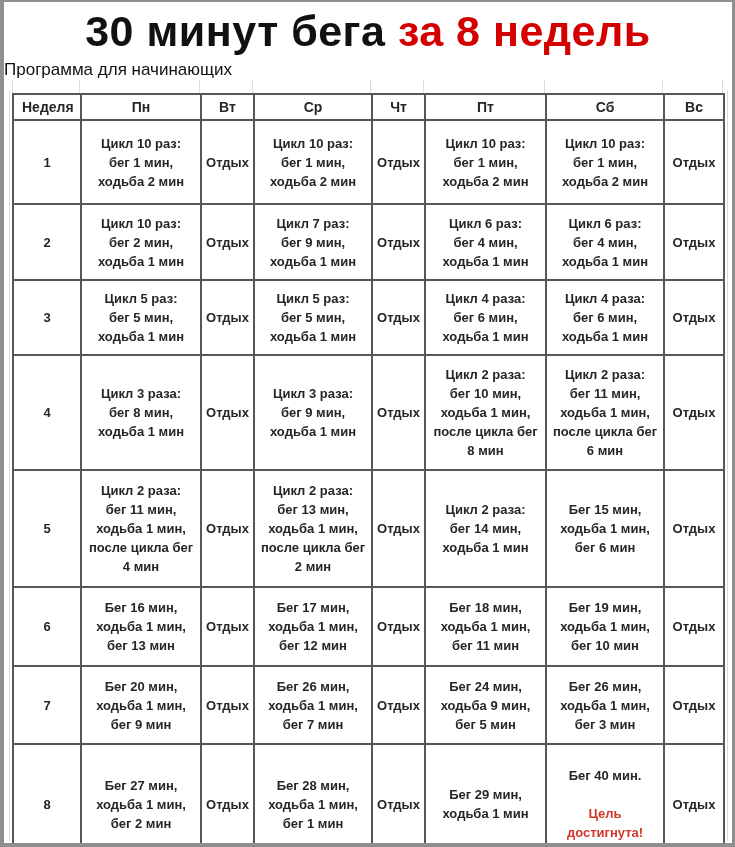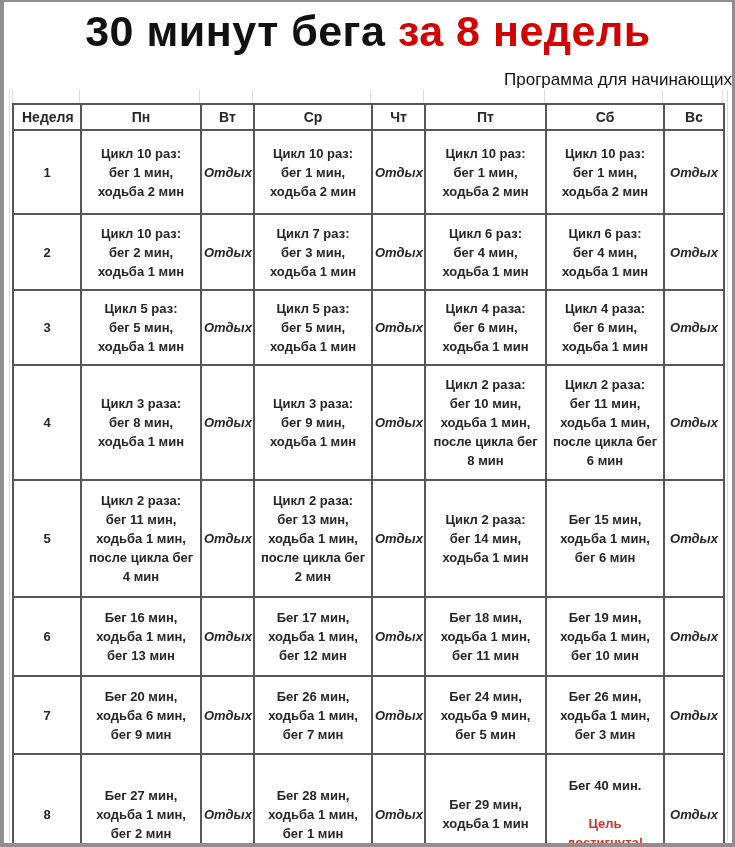--- a/index.html
+++ b/index.html
@@ -39,22 +39,22 @@
     margin-top:6px;
     text-align:center;
     font-size:43px;
     font-weight:bold;
     letter-spacing:0.5px;
     color:#111111;
     line-height:1.1;
   }
   .title .red{color:var(--accent-red,#d40000);}
   .subtitle{
-    margin-top:15px;
-    text-align:right;
+    margin-top:5px;
+    text-align:left;
     font-size:17px;
     color:#111111;
   }
   
   .grid-strip{
     margin-left:8px;
     width:711px;
     display:flex;
   }
   .grid-strip.top{height:13px;border-bottom:0;}
@@ -86,21 +86,20 @@
     font-weight:bold;
   }
   td.day-cell{
     font-size:13px;
     font-weight:bold;
     line-height:19px;
     white-space:pre-line;
     margin-left:16px;
   }
   td.day-cell.rest{
-    font-style:italic;
   }
   .cell-line{display:block;white-space:pre-line;}
   .cell-line.goal{color:var(--goal-red,#d3372b);}
   .r1{height:84px;} .r2{height:76px;} .r3{height:75px;} .r4{height:115px;}
   .r5{height:117px;} .r6{height:79px;} .r7{height:78px;} .r8{height:77px;}
 </style>
 </head>
 <body>
 
 <div class="frame">
@@ -163,21 +162,21 @@
       <td class="day-cell rest">Отдых</td>
     </tr>
 
     <tr class="r2">
       <td class="week-cell">2</td>
       <td class="day-cell">Цикл 10 раз:
 бег 2 мин,
 ходьба 1 мин</td>
       <td class="day-cell rest">Отдых</td>
       <td class="day-cell">Цикл 7 раз:
-бег 3 мин,
+бег 9 мин,
 ходьба 1 мин</td>
       <td class="day-cell rest">Отдых</td>
       <td class="day-cell">Цикл 6 раз:
 бег 4 мин,
 ходьба 1 мин</td>
       <td class="day-cell">Цикл 6 раз:
 бег 4 мин,
 ходьба 1 мин</td>
       <td class="day-cell rest">Отдых</td>
     </tr>
@@ -262,21 +261,21 @@
 бег 11 мин</td>
       <td class="day-cell">Бег 19 мин,
 ходьба 1 мин,
 бег 10 мин</td>
       <td class="day-cell rest">Отдых</td>
     </tr>
 
     <tr class="r7">
       <td class="week-cell">7</td>
       <td class="day-cell">Бег 20 мин,
-ходьба 6 мин,
+ходьба 1 мин,
 бег 9 мин</td>
       <td class="day-cell rest">Отдых</td>
       <td class="day-cell">Бег 26 мин,
 ходьба 1 мин,
 бег 7 мин</td>
       <td class="day-cell rest">Отдых</td>
       <td class="day-cell">Бег 24 мин,
 ходьба 9 мин,
 бег 5 мин</td>
       <td class="day-cell">Бег 26 мин,

